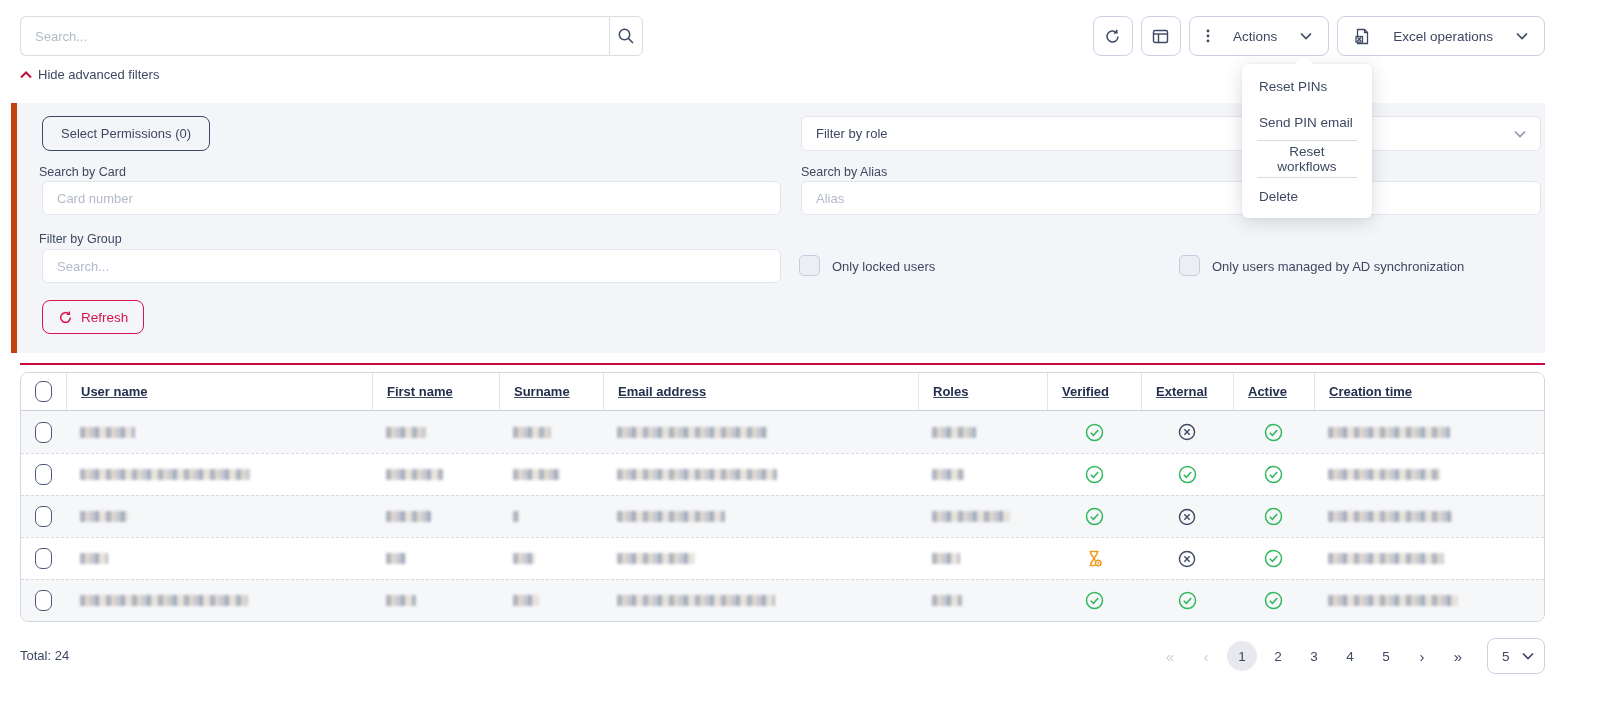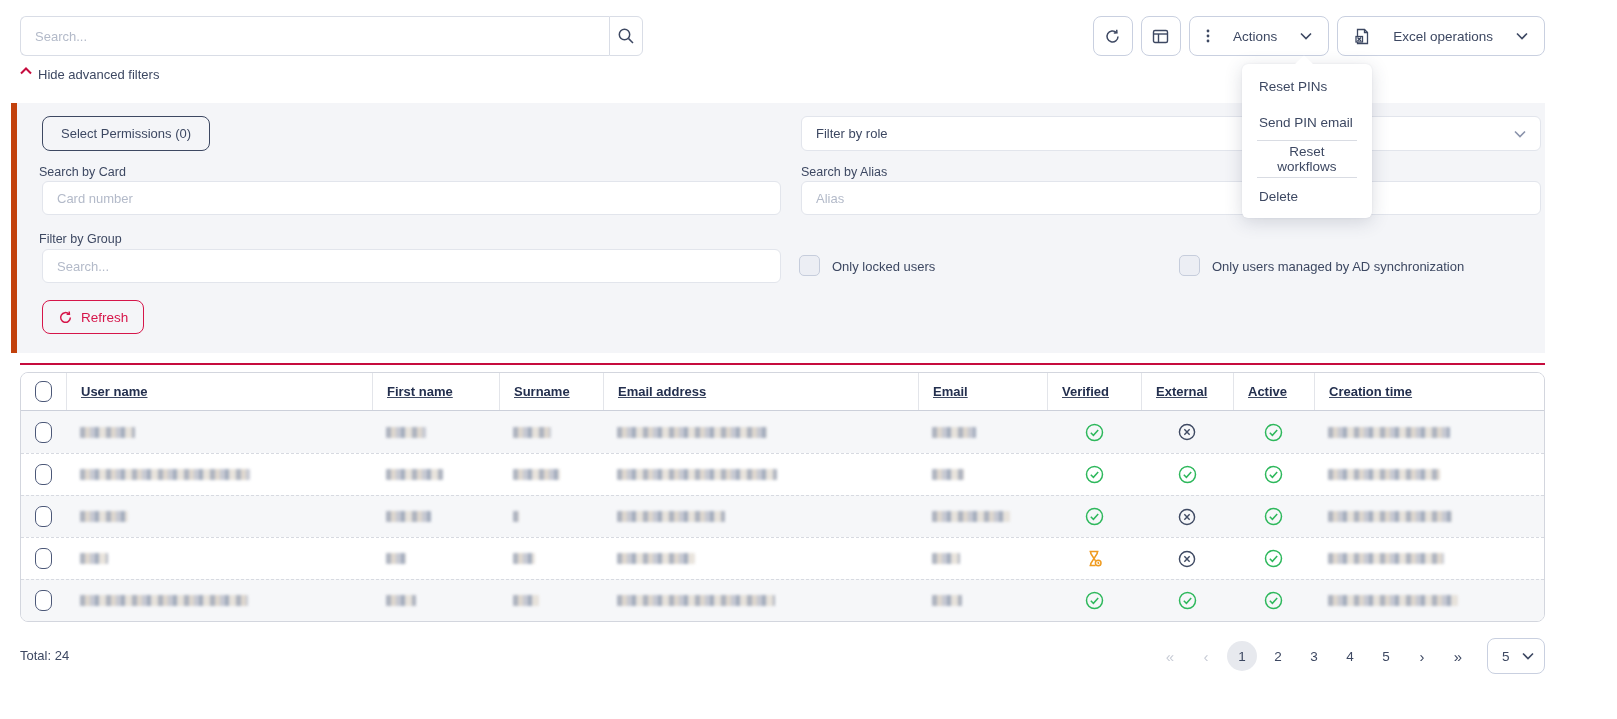--- a/index.html
+++ b/index.html
@@ -18,21 +18,21 @@
 
   .toolbar-right { right:72px; top:16px; display:flex; gap:8px; height:40px; }
   .tbtn { height:40px; border:1px solid #c9d0e0; border-radius:8px; background:#fff; color:#3d4862;
     display:flex; align-items:center; justify-content:center; gap:23px; font-size:13.5px;
     cursor:pointer; font-family:inherit; }
   .tbtn.icon-only { width:40px; }
   .tbtn.actions { padding:0 16px; }
   .tbtn.excel { padding:8px 16px; }
 
   
-  .hide-filters { left:20px; top:67px; display:flex; gap:6px; font-size:13px;
+  .hide-filters { left:20px; top:67px; display:flex; align-items:center; gap:6px; font-size:13px;
     color:#3d4862; cursor:pointer; }
 
   
   .filter-panel { left:11px; top:103px; width:1534px; height:250px; background:#f4f5f8;
     border-left:6px solid #c2410c; }
   .fp-label { position:absolute; font-size:12.5px; color:#3d4862; }
   .fp-input { position:absolute; height:34px; background:#fff; border:1px solid #e2e5ec;
     border-radius:6px; padding:12px 14px; font-size:13px; color:#3d4862; outline:none; font-family:inherit; }
   .fp-input::placeholder { color:#b3bac9; }
   .perm-btn { position:absolute; left:25px; top:13px; height:35px; padding:0 18px; background:transparent;
@@ -219,21 +219,21 @@
 
 <div class="abs table">
   <div class="trow thead">
     <div class="tcell center">
         <span class="cb"></span>
       </div>
     <div class="tcell">User name</div>
     <div class="tcell">First name</div>
     <div class="tcell">Surname</div>
     <div class="tcell">Email address</div>
-    <div class="tcell">Email</div>
+    <div class="tcell">Roles</div>
     <div class="tcell">Verified</div>
     <div class="tcell">External</div>
     <div class="tcell">Active</div>
     <div class="tcell">Creation time</div>
   </div>
   <div>
       <div class="trow body-row">
         <div class="tcell center">
           <span class="cb"></span>
         </div>

